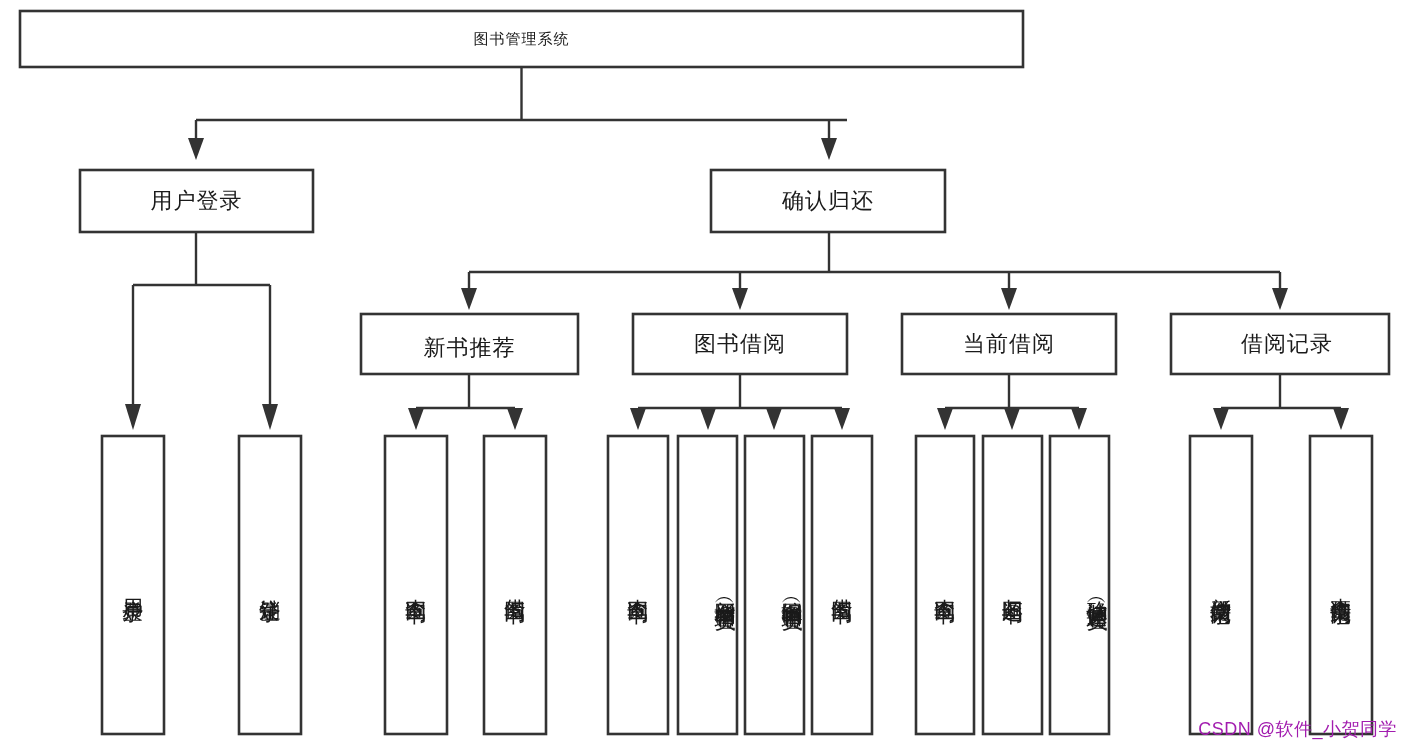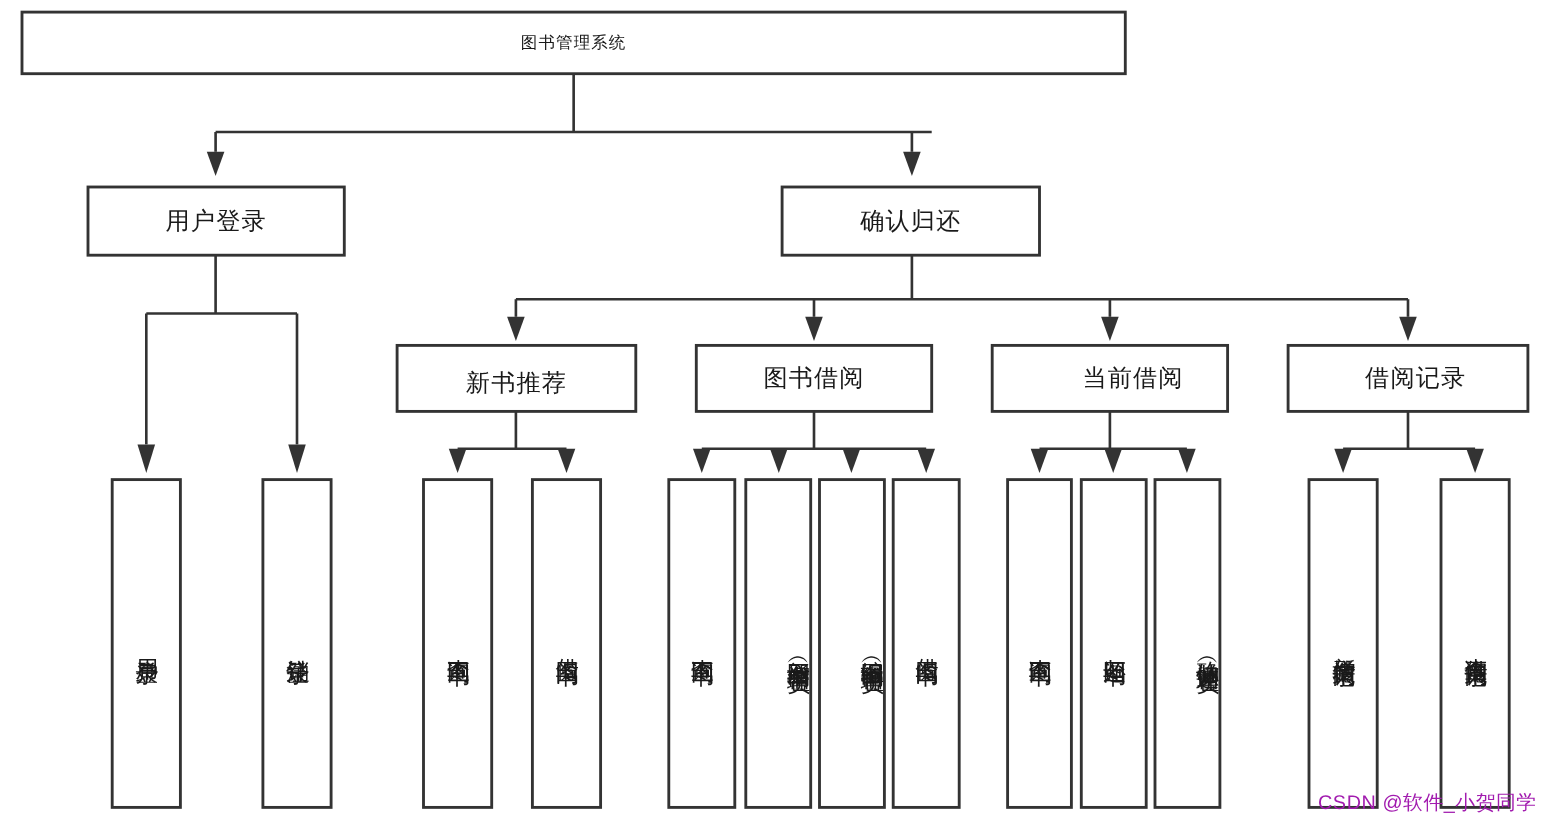--- a/index.html
+++ b/index.html
@@ -178,21 +178,21 @@
     <rect class="node-box" x="1310" y="436" width="62" height="298"></rect>
   </svg>
 
   <div class="hlabel-wrap" style="left:20px; top:11px; width:1003px; height:56px; font-size:15px;">图书管理系统</div>
 
   <div class="hlabel-wrap" style="left:80px; top:170px; width:233px; height:62px;">用户登录</div>
   <div class="hlabel-wrap" style="left:711px; top:170px; width:234px; height:62px;">确认归还</div>
 
   <div class="hlabel-wrap" style="left:361px; top:314px; width:217px; height:68px;">新书推荐</div>
   <div class="hlabel-wrap" style="left:633px; top:314px; width:214px; height:60px;text-align:center;">图书借阅</div>
-  <div class="hlabel-wrap" style="left:902px; top:314px; width:214px; height:60px;margin-left:21px;">当前借阅</div>
+  <div class="hlabel-wrap" style="left:902px; top:314px; width:214px; height:60px;">当前借阅</div>
   <div class="hlabel-wrap" style="left:1171px; top:314px; width:232px; height:60px;text-align:right;">借阅记录</div>
 
   <div class="vlabel-wrap" style="left:102px; top:436px; width:62px; height:298px;">用户登录</div>
   <div class="vlabel-wrap" style="left:239px; top:436px; width:62px; height:298px;">注销登录</div>
   <div class="vlabel-wrap" style="left:385px; top:436px; width:62px; height:298px;">查询图书</div>
   <div class="vlabel-wrap" style="left:484px; top:436px; width:62px; height:298px;">借阅图书</div>
   <div class="vlabel-wrap" style="left:608px; top:436px; width:60px; height:298px;">查询图书</div>
   <div class="vlabel-wrap" style="left:678px; top:436px; width:59px; height:298px; align-items:flex-start; padding-top:12px; box-sizing:border-box;">新增图书（管理员）</div>
   <div class="vlabel-wrap" style="left:745px; top:436px; width:59px; height:298px; align-items:flex-start; padding-top:12px; box-sizing:border-box;">编辑图书（管理员）</div>
   <div class="vlabel-wrap" style="left:812px; top:436px; width:60px; height:298px;">借阅图书</div>

